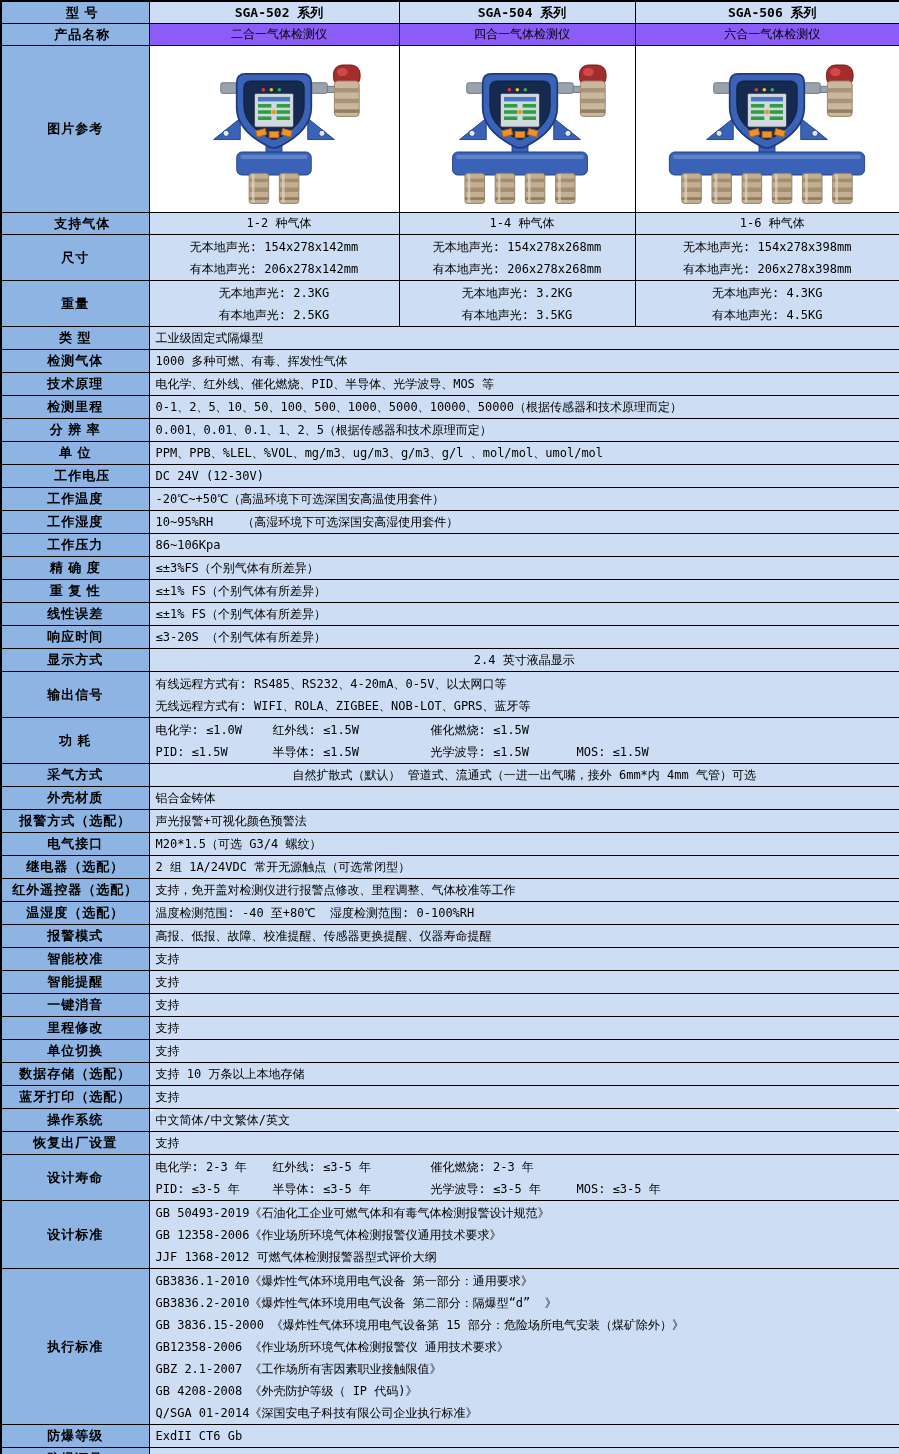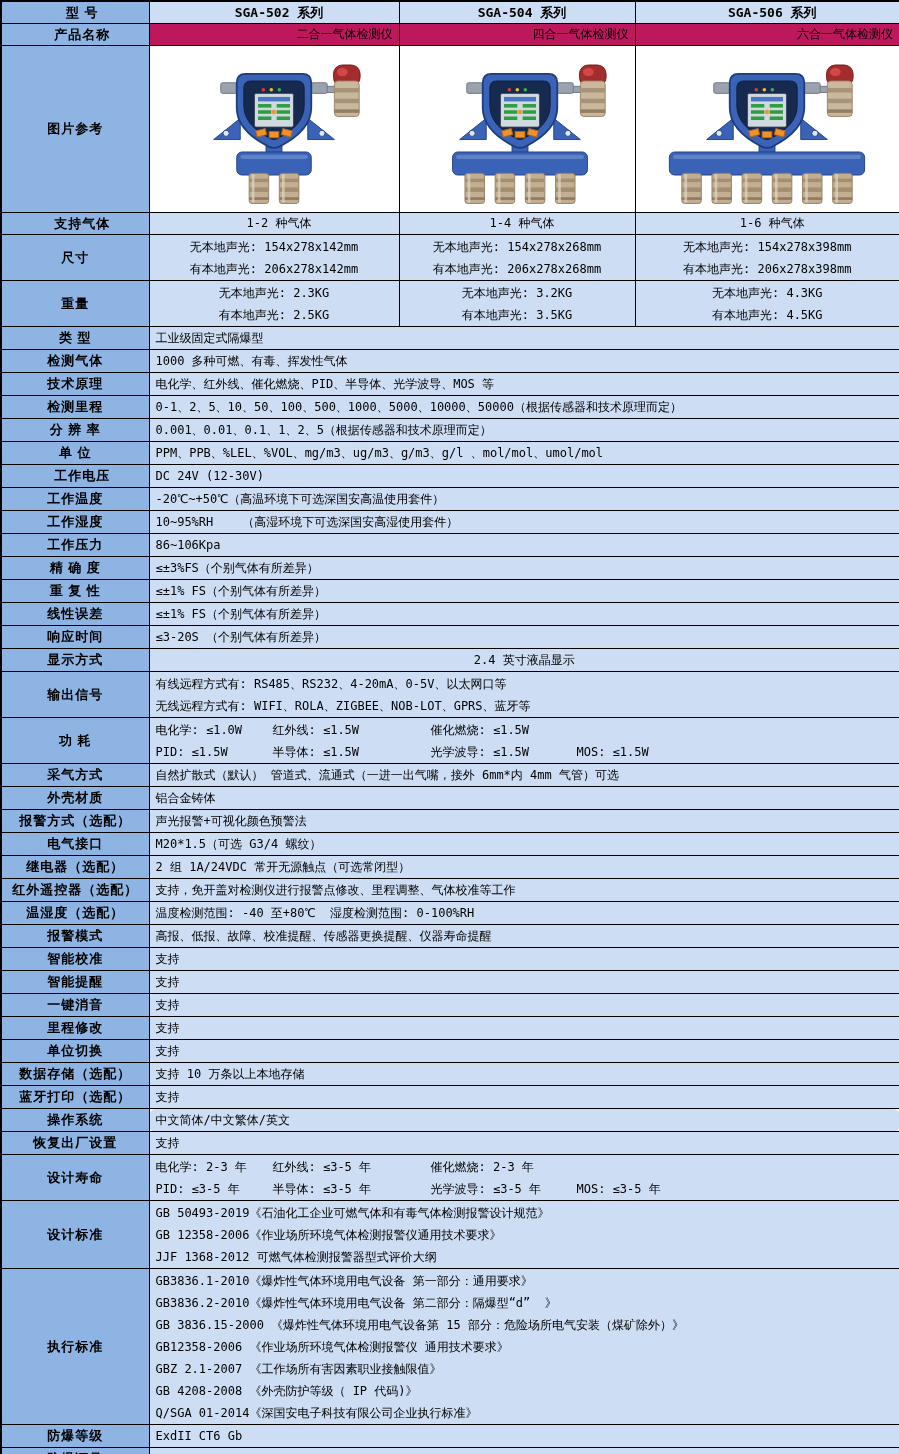--- a/index.html
+++ b/index.html
@@ -10,21 +10,21 @@
   }
   td{border:1px solid #000;padding:0 6px;overflow:hidden;vertical-align:middle;}
   td.label{
     background:#8DB4E2;font-family:"Liberation Sans",sans-serif;
     font-weight:bold;text-align:center;font-size:13px;padding:0 2px;
     letter-spacing:1px;
   }
   td.value{background:#CDDDF3;}
   td.model{background:#CDDDF3;font-weight:bold;text-align:center;
     font-family:"DejaVu Sans Mono",monospace;font-size:13px;}
-  td.pname{background:#be185d;text-align:right;}
+  td.pname{background:#8b5cf6;text-align:center;}
   td.img-cell{background:#ffffff;text-align:center;padding:2px 0;height:162px;}
   tr.r-model td,tr.r-name td,tr.r-gases td{height:21px;padding-left:16px;}
   tr.r-size td,tr.r-weight td{height:45px;}
   td.center{text-align:center;}
   .line{line-height:22px;white-space:pre;}
   .seg{display:inline-block;white-space:pre;}
   .seg0{min-width:117px;}
   .seg1{min-width:158px;}
   .seg2{min-width:146px;}
 </style>
@@ -414,21 +414,21 @@
       </tr>
       <tr data-name="spec-row-16">
         <td class="label" data-name="spec-label" style="height: 45px;">功    耗</td>
         <td class="value" colspan="3" data-name="spec-value" style="height: 45px;">
           <div class="line" data-name="spec-value-line"><span class="seg seg0" data-name="spec-value-segment">电化学: ≤1.0W</span><span class="seg seg1" data-name="spec-value-segment">红外线: ≤1.5W</span><span class="seg seg2" data-name="spec-value-segment">催化燃烧: ≤1.5W</span></div>
           <div class="line" data-name="spec-value-line"><span class="seg seg0" data-name="spec-value-segment">PID: ≤1.5W</span><span class="seg seg1" data-name="spec-value-segment">半导体: ≤1.5W</span><span class="seg seg2" data-name="spec-value-segment">光学波导: ≤1.5W</span><span class="seg seg2" data-name="spec-value-segment">MOS: ≤1.5W</span></div>
         </td>
       </tr>
       <tr data-name="spec-row-17">
         <td class="label" data-name="spec-label" style="height: 21px;">采气方式</td>
-        <td class="value" colspan="3" data-name="spec-value" style="height: 21px;">
+        <td class="value" colspan="3" data-name="spec-value" style="height: 21px; text-align: center;">
           <div class="line" data-name="spec-value-line">自然扩散式（默认） 管道式、流通式（一进一出气嘴，接外 6mm*内 4mm 气管）可选</div>
         </td>
       </tr>
       <tr data-name="spec-row-18">
         <td class="label" data-name="spec-label" style="height: 21px;">外壳材质</td>
         <td class="value" colspan="3" data-name="spec-value" style="height: 21px;">
           <div class="line" data-name="spec-value-line">铝合金铸体</div>
         </td>
       </tr>
       <tr data-name="spec-row-19">

